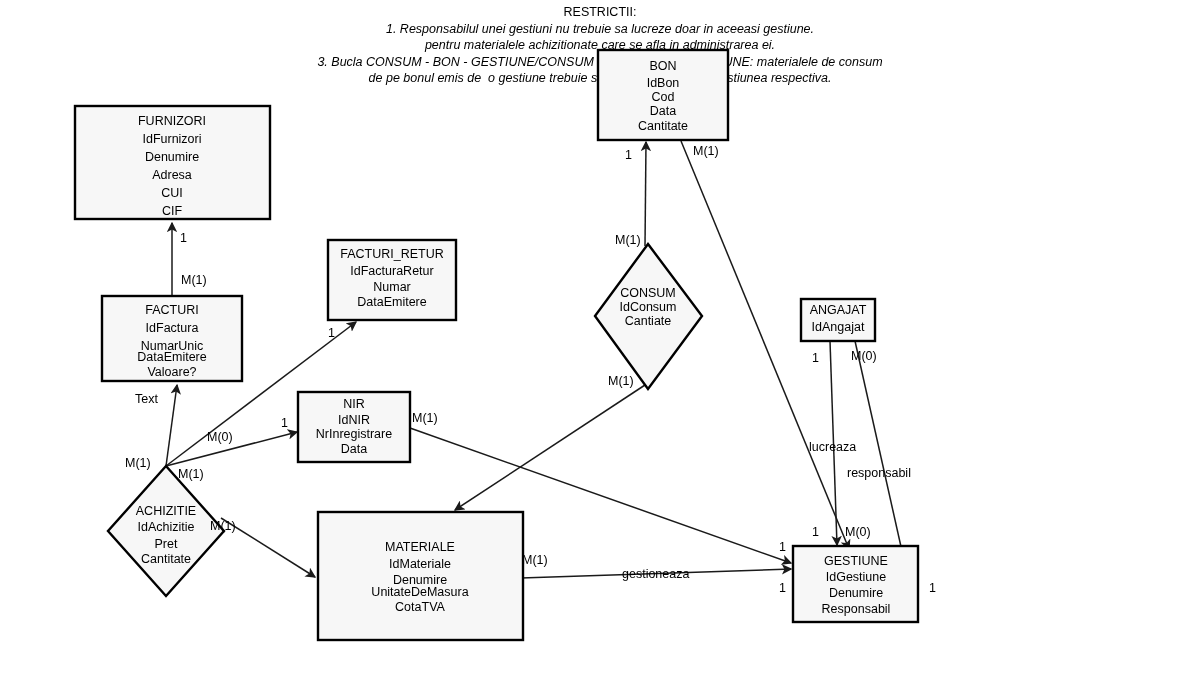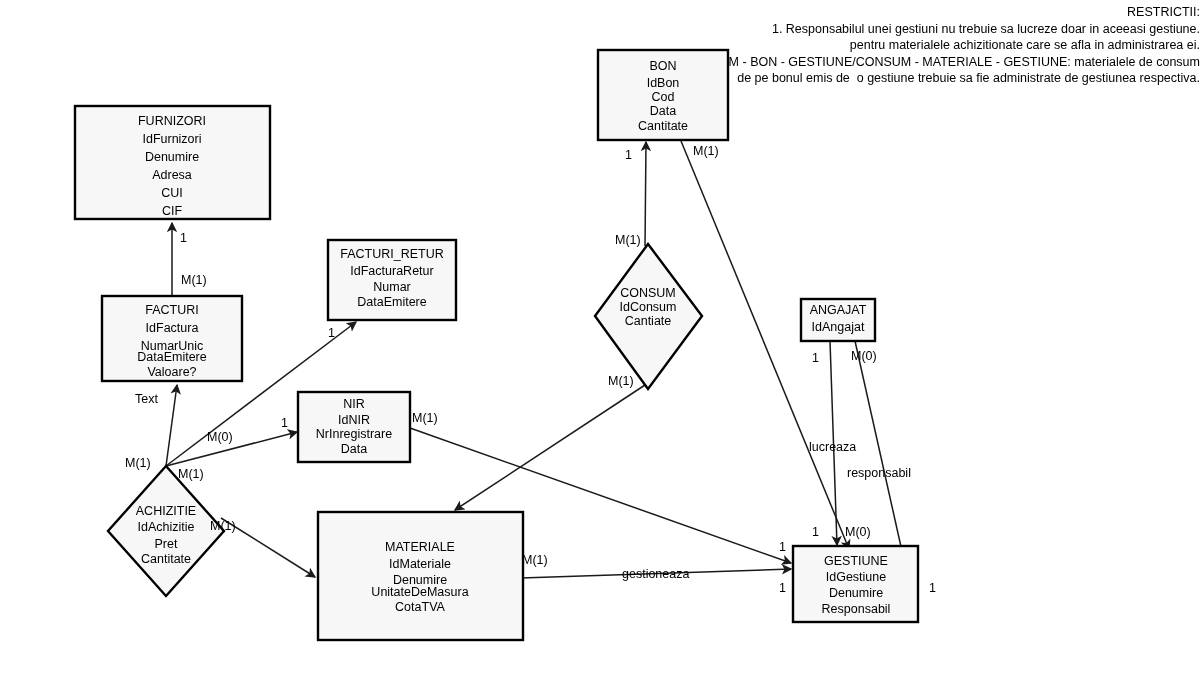--- a/index.html
+++ b/index.html
@@ -13,26 +13,26 @@
     height: 700px;
     background: #ffffff;
     font-family: "Liberation Sans", sans-serif;
     overflow: hidden;
   }
   .restrictions {
     position: absolute;
     left: 0;
     top: 4px;
     width: 1200px;
-    text-align: right;
+    text-align: center;
     font-size: 12.5px;
     color: #000;
     line-height: 16.5px;
   }
-  .restrictions .rline { display: block; white-space: pre; }
+  .restrictions .rline { display: block; white-space: pre; font-style: italic; }
   .rtitle { display: block; }
 
   svg#diagram {
     position: absolute;
     left: 0;
     top: 0;
     width: 1200px;
     height: 700px;
   }
   .ent-box {

